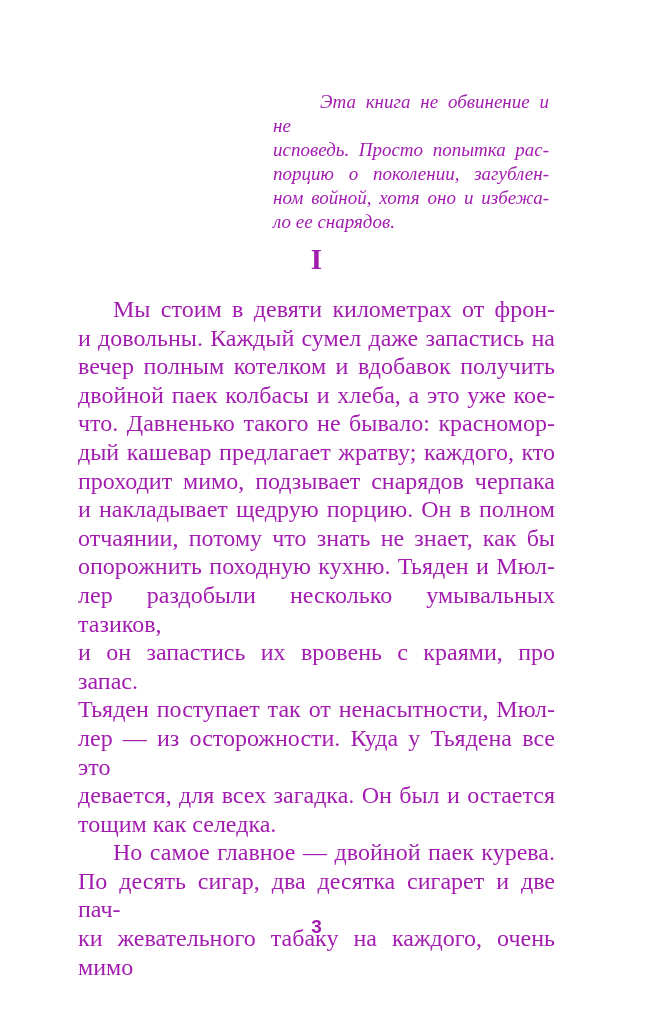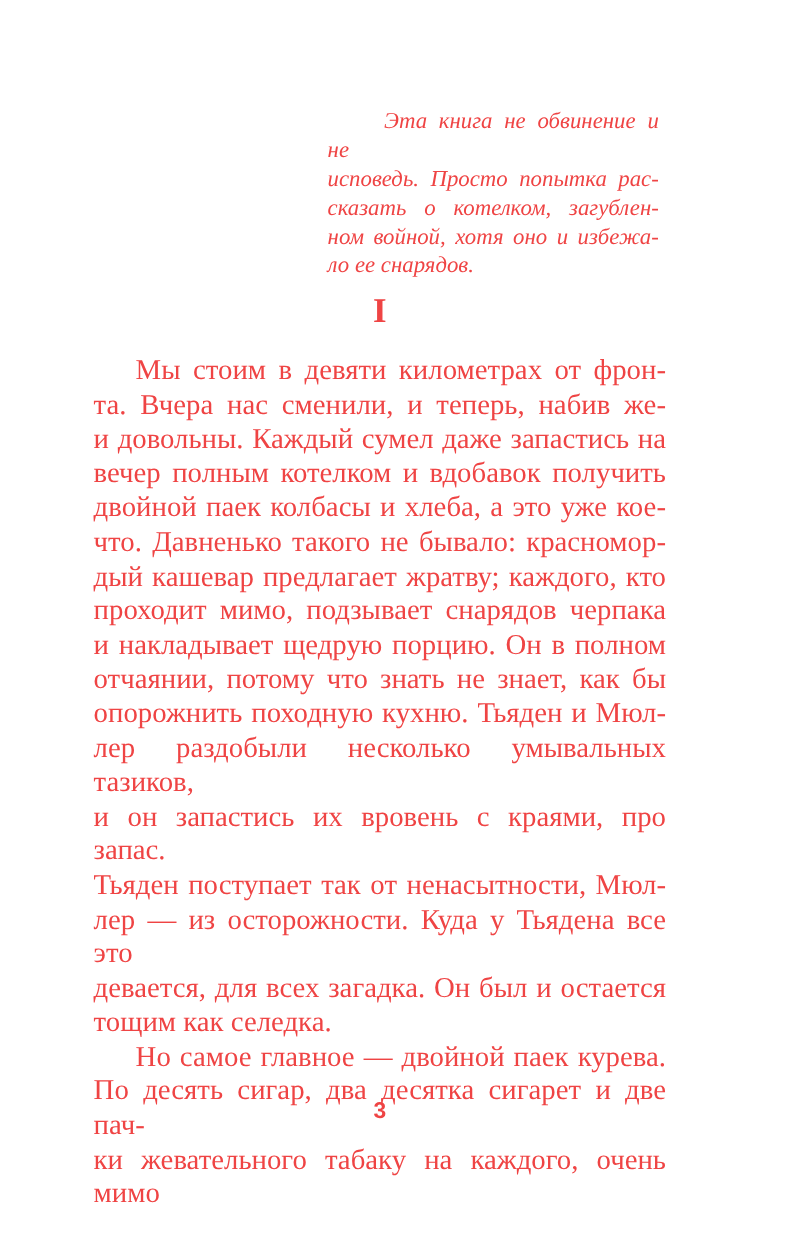--- a/index.html
+++ b/index.html
@@ -5,21 +5,21 @@
   html, body {
     margin: 0;
     padding: 0;
     background: #ffffff;
   }
   .book-page {
     position: relative;
     width: 662px;
     height: 1034px;
     background: #ffffff;
-    color: #ef4444;
+    color: #a21caf;
     font-family: "Liberation Serif", "DejaVu Serif", serif;
     overflow: hidden;
   }
   
   .epigraph {
     position: absolute;
     left: 273px;
     top: 90px;
     width: 276px;
     font-style: italic;
@@ -73,31 +73,30 @@
   }
 </style>
 </head>
 <body>
 
 <div class="book-page">
 
   <div class="epigraph">
       <div class="text-line first-line">Эта книга не обвинение и не</div>
       <div class="text-line">исповедь. Просто попытка рас-</div>
-      <div class="text-line">сказать о котелком, загублен-</div>
+      <div class="text-line">порцию о поколении, загублен-</div>
       <div class="text-line">ном войной, хотя оно и избежа-</div>
       <div class="text-line last-line">ло ее снарядов.</div>
     </div>
 
   <div class="chapter-heading">I</div>
 
   <div class="body-text">
       <div class="paragraph">
         <div class="text-line first-line">Мы стоим в девяти километрах от фрон-</div>
-        <div class="text-line">та. Вчера нас сменили, и теперь, набив же-</div>
         <div class="text-line">и довольны. Каждый сумел даже запастись на</div>
         <div class="text-line">вечер полным котелком и вдобавок получить</div>
         <div class="text-line">двойной паек колбасы и хлеба, а это уже кое-</div>
         <div class="text-line">что. Давненько такого не бывало: красномор-</div>
         <div class="text-line">дый кашевар предлагает жратву; каждого, кто</div>
         <div class="text-line">проходит мимо, подзывает снарядов черпака</div>
         <div class="text-line">и накладывает щедрую порцию. Он в полном</div>
         <div class="text-line">отчаянии, потому что знать не знает, как бы</div>
         <div class="text-line">опорожнить походную кухню. Тьяден и Мюл-</div>
         <div class="text-line">лер раздобыли несколько умывальных тазиков,</div>

